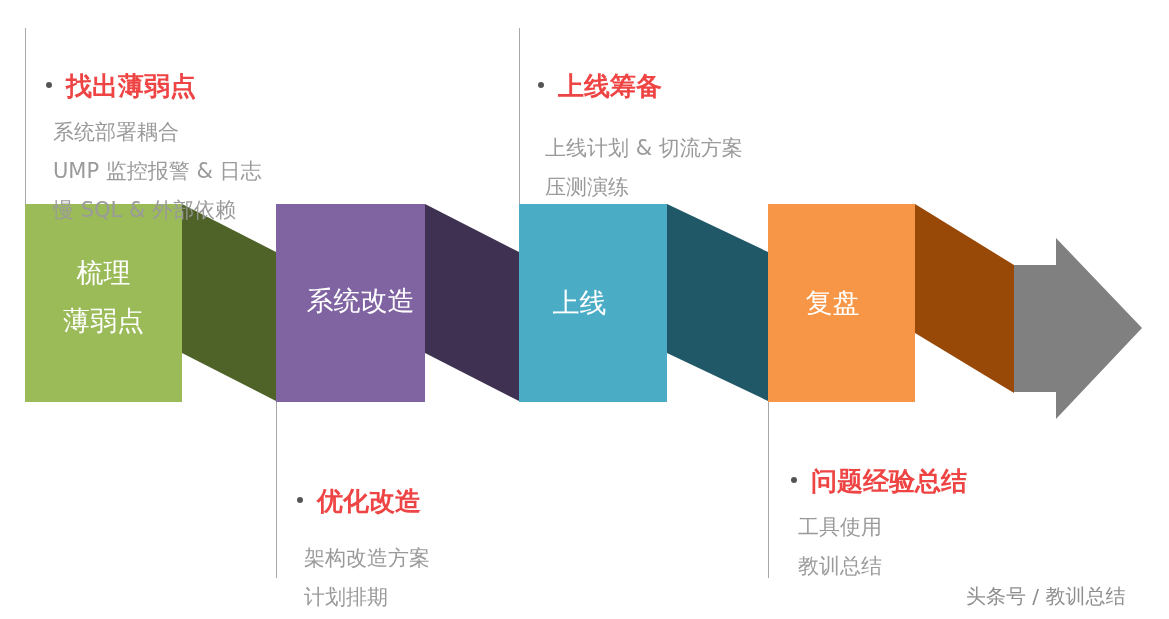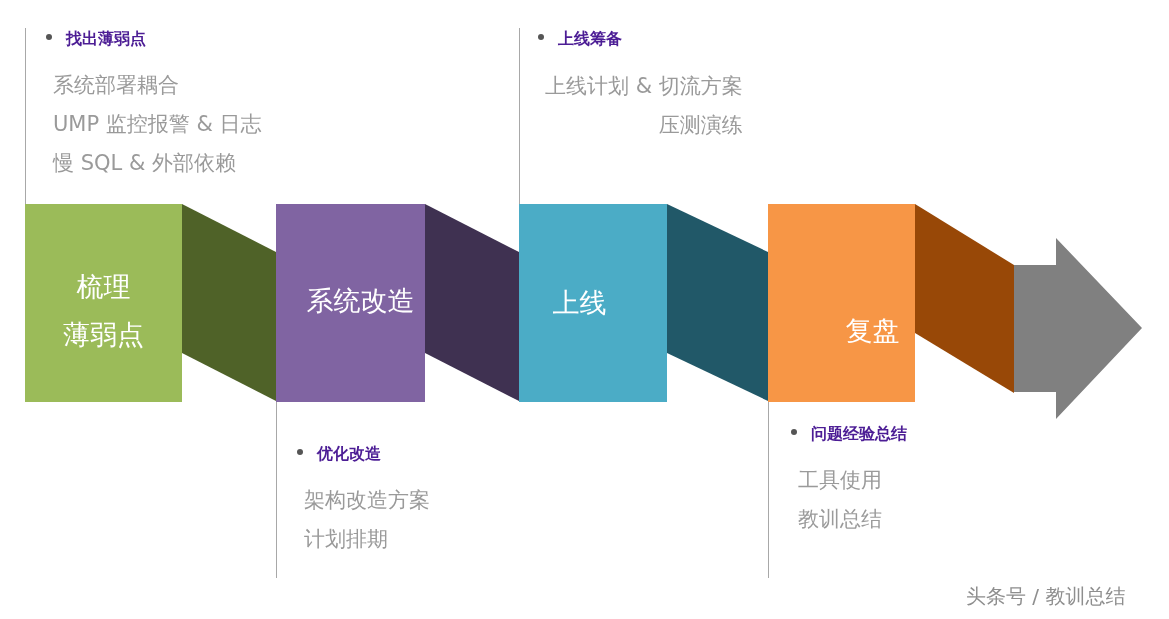--- a/index.html
+++ b/index.html
@@ -1,20 +1,20 @@
 <!DOCTYPE html>
 <html><head>
 <meta charset="utf-8">
 <style>
   html, body { margin:0; padding:0; background:#ffffff; }
   body { width:1169px; height:619px; position:relative; overflow:hidden;
          font-family:"DejaVu Sans","Liberation Sans",sans-serif; }
   .vline { position:absolute; width:1px; background:#a8a8a8; }
   .group { position:absolute; }
-  .group .head { font-size:16px; font-weight:bold; color:#4c1d95; height:34px; line-height:34px; white-space:nowrap; }
+  .group .head { font-size:26px; font-weight:bold; color:#ef4444; height:34px; line-height:34px; white-space:nowrap;margin-top:47px; }
   .group .head .dot { display:inline-block; width:6px; height:6px; border-radius:50%; background:#555; vertical-align:middle; margin:0 14px 6px 2px; }
   .group .item { font-size:21px; color:#9a9a9a; height:39px; line-height:39px; padding-left:27px; white-space:nowrap; }
   svg.flow { position:absolute; left:0; top:0; }
   .label { position:absolute; color:#ffffff; font-size:27px; text-align:center; line-height:48px; }
   .watermark { position:absolute; left:966px; top:583px; font-size:20px; color:#8e8e8e; white-space:nowrap; }
 </style>
 </head>
 <body>
 
 <div class="vline" style="left:25px; top:28px; height:176px;"></div>
@@ -30,48 +30,48 @@
   <polygon points="915,204 1014,265 1014,393 915,333" fill="#984807"></polygon>
 
   <rect x="25" y="204" width="157" height="198" fill="#9bbb59"></rect>
   <rect x="276" y="204" width="149" height="198" fill="#8064a2"></rect>
   <rect x="519" y="204" width="148" height="198" fill="#4bacc6"></rect>
   <rect x="768" y="204" width="147" height="198" fill="#f79646"></rect>
 
   <polygon points="1014,265 1056,265 1056,238 1142,328 1056,419 1056,392 1014,392" fill="#808080"></polygon>
 </svg>
 
-<div class="label" style="left:25px; top:263px; width:157px;">
+<div class="label" style="left:25px; top:249px; width:157px;">
   <div>梳理</div>
   <div>薄弱点</div>
 </div>
 <div class="label" style="left:276px; top:277px; width:169px;">系统改造</div>
 <div class="label" style="left:519px; top:279px; width:121px;">上线</div>
-<div class="label" style="left:784px; top:279px; width:177px;margin-top:28px;">复盘</div>
+<div class="label" style="left:744px; top:279px; width:177px;">复盘</div>
 
 <div class="group" style="left:44px; top:22px;">
   <div class="head"><span class="dot"></span><span>找出薄弱点</span></div>
   <div style="margin-left:-18px; margin-top:10px;">
     <div class="item">系统部署耦合</div>
     <div class="item">UMP 监控报警 &amp; 日志</div>
     <div class="item">慢 SQL &amp; 外部依赖</div>
   </div>
 </div>
 
 <div class="group" style="left:295px; top:437px;">
   <div class="head"><span class="dot"></span><span>优化改造</span></div>
-  <div style="margin-left:-18px; margin-top:10px;font-family:Liberation Serif, serif;">
+  <div style="margin-left:-18px; margin-top:21px;font-family:Liberation Serif, serif;">
     <div class="item">架构改造方案</div>
     <div class="item">计划排期</div>
   </div>
 </div>
 
 <div class="group" style="left:536px; top:22px;">
   <div class="head"><span class="dot"></span><span>上线筹备</span></div>
-  <div style="margin-left:-18px; margin-top:11px;text-align:right;">
+  <div style="margin-left:-18px; margin-top:26px;">
     <div class="item">上线计划 &amp; 切流方案</div>
     <div class="item">压测演练</div>
   </div>
 </div>
 
 <div class="group" style="left:789px; top:417px;">
   <div class="head"><span class="dot"></span><span>问题经验总结</span></div>
   <div style="margin-left:-18px; margin-top:10px;">
     <div class="item">工具使用</div>
     <div class="item">教训总结</div>

